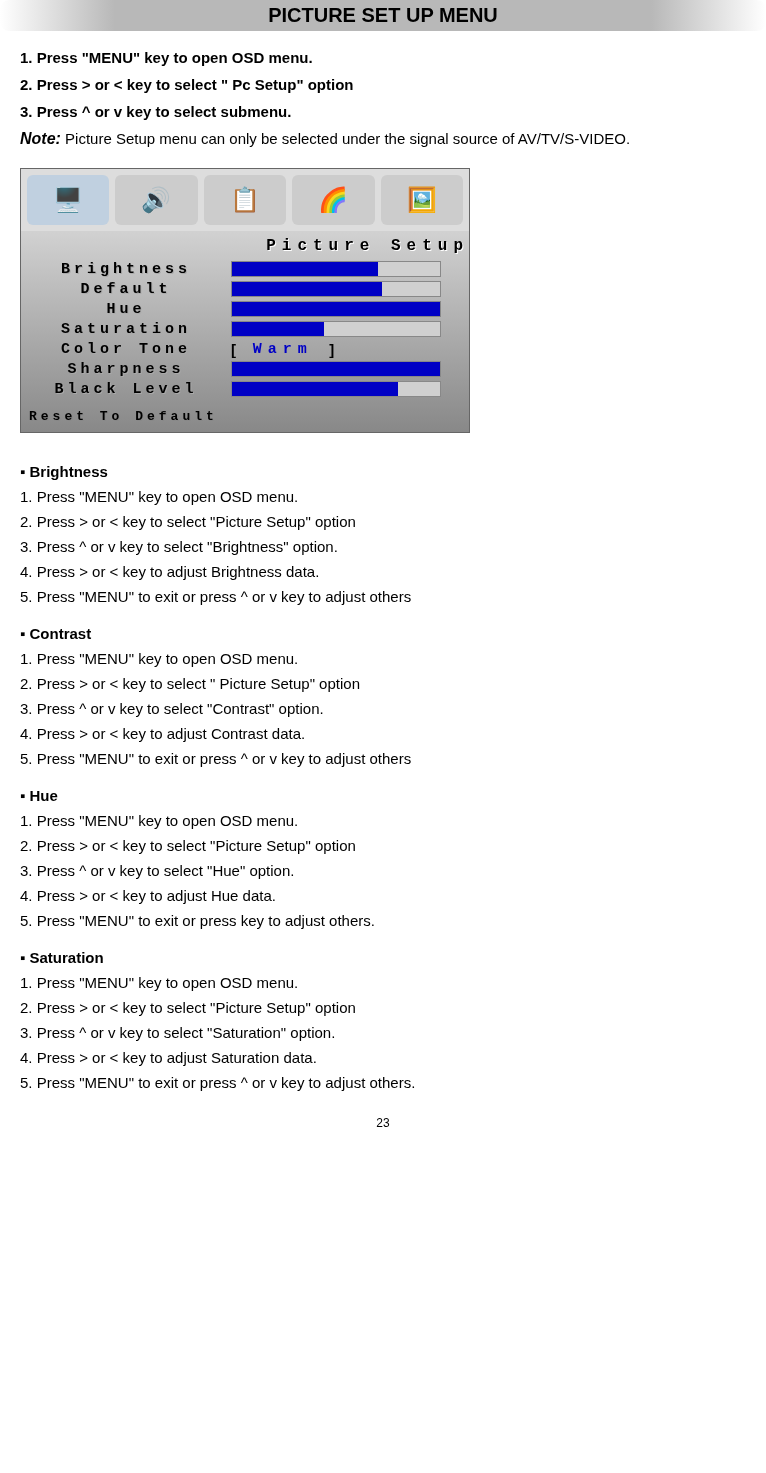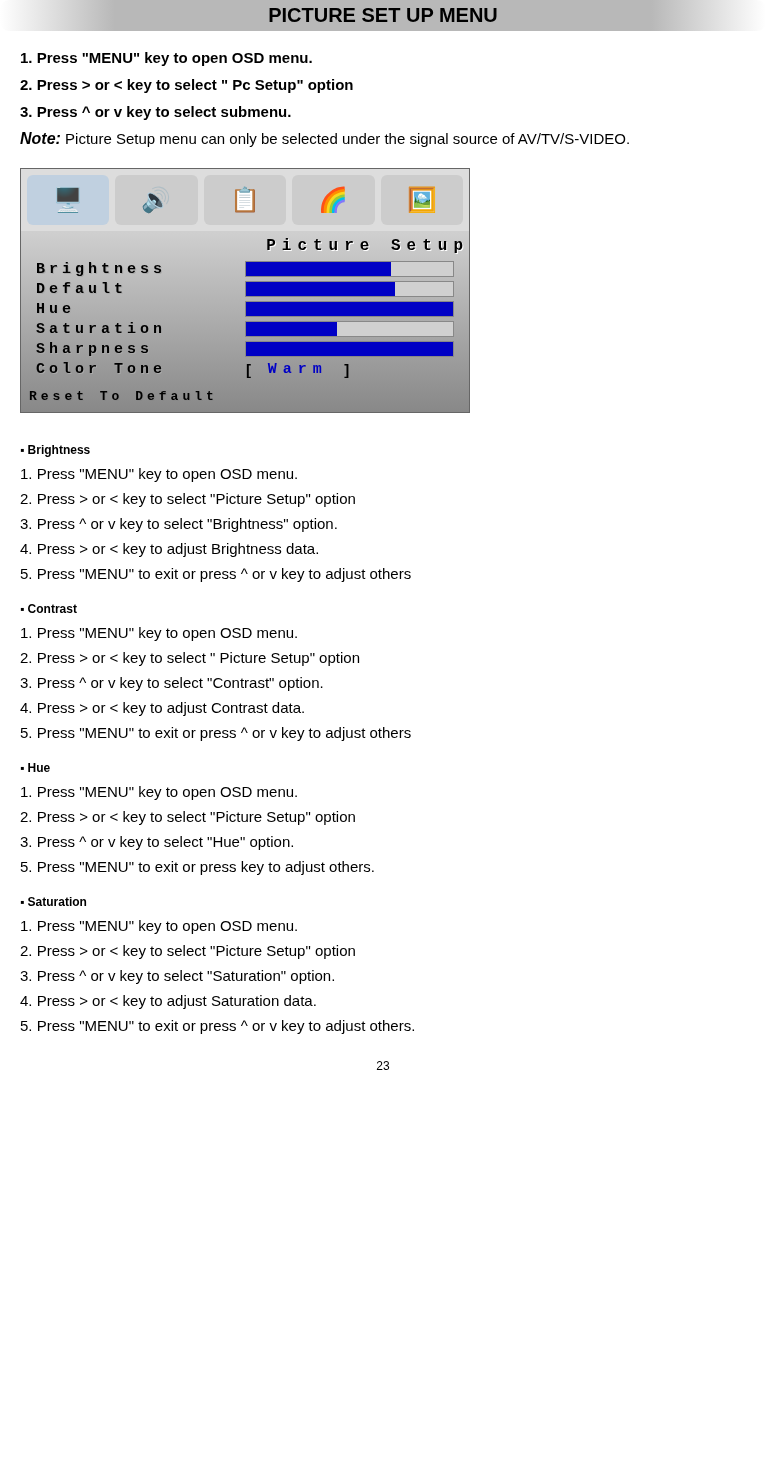--- a/index.html
+++ b/index.html
@@ -70,22 +70,23 @@
       letter-spacing: 6px;
       font-weight: bold;
       font-size: 16px;
       color: #000;
       text-shadow: 1px 1px 0 #fff;
       padding: 6px 0 4px;
     }
     .osd-row {
       display: flex;
       align-items: center;
-      padding: 0 15px;
+      padding: 0 0;
       height: 20px;
+      text-align: center;
     }
     .osd-label {
       font-family: "Courier New", monospace;
       letter-spacing: 4px;
       font-weight: bold;
       font-size: 15px;
       color: #000;
       text-shadow: 1px 1px 0 #aaa;
       width: 210px;
     }
@@ -116,21 +117,21 @@
       padding: 10px 8px 8px;
       color: #000;
       text-shadow: 1px 1px 0 #888;
     }
 
     .section {
       margin-bottom: 20px;
     }
     .section-heading {
       font-weight: bold;
-      font-size: 12px;
+      font-size: 15px;
       margin-bottom: 8px;
     }
     .section p {
       margin-bottom: 8px;
       font-size: 15px;
     }
     .page-number {
       text-align: center;
       font-size: 12px;
       margin-top: 25px;
@@ -179,31 +180,37 @@
         <div class="osd-bar-fill" style="width:100%"></div>
       </div>
   </div>
   <div class="osd-row">
     <span class="osd-label">Saturation</span>
     <div class="osd-bar-track">
         <div class="osd-bar-fill" style="width:44%"></div>
       </div>
   </div>
   <div class="osd-row">
-    <span class="osd-label">Sharpness</span>
-    <div class="osd-bar-track">
-        <div class="osd-bar-fill" style="width:100%"></div>
-      </div>
-  </div>
-  <div class="osd-row">
     <span class="osd-label">Color Tone</span>
     <span class="osd-text-bracket">[&nbsp;&nbsp;&nbsp;&nbsp;</span>
     <span class="osd-text-val">Warm</span>
     <span class="osd-text-bracket">&nbsp;&nbsp;&nbsp;&nbsp;]</span>
   </div>
+  <div class="osd-row">
+    <span class="osd-label">Sharpness</span>
+    <div class="osd-bar-track">
+        <div class="osd-bar-fill" style="width:100%"></div>
+      </div>
+  </div>
+  <div class="osd-row">
+    <span class="osd-label">Black Level</span>
+    <div class="osd-bar-track">
+        <div class="osd-bar-fill" style="width:80%"></div>
+      </div>
+  </div>
 
   <div class="osd-reset">Reset To Default</div>
 </div>
 
 <div class="section">
   <div class="section-heading">▪ Brightness</div>
   <p>1. Press "MENU" key to open OSD menu.</p>
   <p>2. Press &gt; or &lt; key to select "Picture Setup" option</p>
   <p>3. Press ^ or v key to select "Brightness" option.</p>
   <p>4. Press &gt; or &lt; key to adjust Brightness data.</p>
@@ -217,20 +224,21 @@
   <p>3. Press ^ or v key to select "Contrast" option.</p>
   <p>4. Press &gt; or &lt; key to adjust Contrast data.</p>
   <p>5. Press "MENU" to exit or press ^ or v key to adjust others</p>
 </div>
 
 <div class="section">
   <div class="section-heading">▪ Hue</div>
   <p>1. Press "MENU" key to open OSD menu.</p>
   <p>2. Press &gt; or &lt; key to select "Picture Setup" option</p>
   <p>3. Press ^ or v key to select "Hue" option.</p>
+  <p>4. Press &gt; or &lt; key to adjust Hue data.</p>
   <p>5. Press "MENU" to exit or press key to adjust others.</p>
 </div>
 
 <div class="section">
   <div class="section-heading">▪ Saturation</div>
   <p>1. Press "MENU" key to open OSD menu.</p>
   <p>2. Press &gt; or &lt; key to select "Picture Setup" option</p>
   <p>3. Press ^ or v key to select "Saturation" option.</p>
   <p>4. Press &gt; or &lt; key to adjust Saturation data.</p>
   <p>5. Press "MENU" to exit or press ^ or v key to adjust others.</p>

